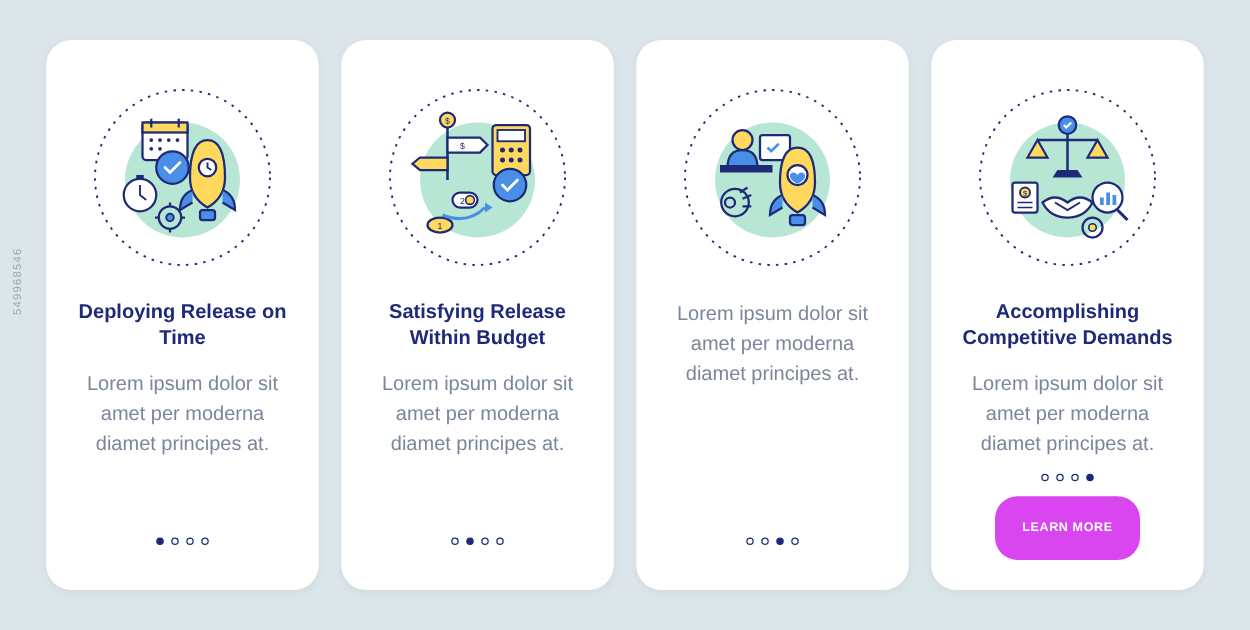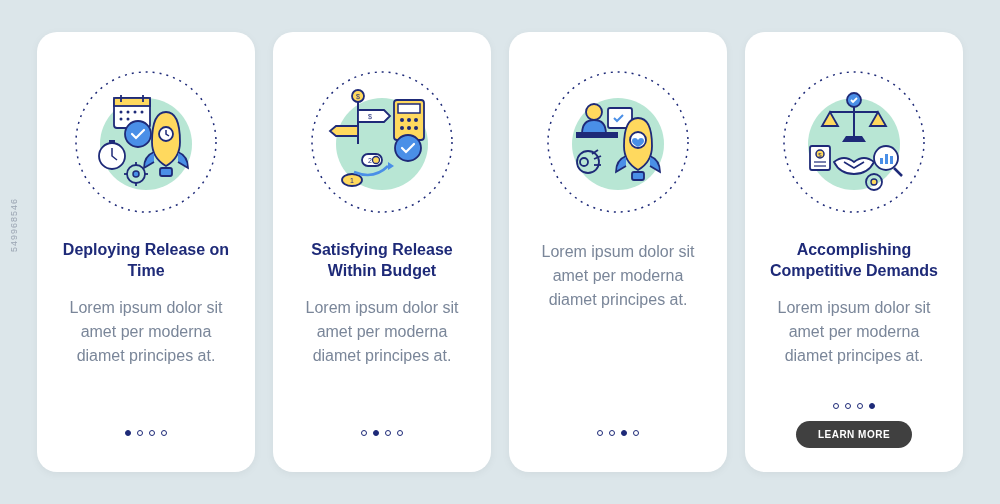--- a/index.html
+++ b/index.html
@@ -56,25 +56,25 @@
 }
 .dot {
   width: 6px;
   height: 6px;
   border-radius: 50%;
   border: 1px solid #1e2a78;
   background: transparent;
 }
 .dot.active { background: #1e2a78; }
 .learn-more {
-  background: #404040;
+  background: #d946ef;
   color: #fff;
   border: none;
   border-radius: 18px;
-  padding: 8px 22px;
+  padding: 20px 22px;
   font-size: 10px;
   font-weight: 700;
   letter-spacing: 0.5px;
   cursor: pointer;
 }
 .watermark {
   position: absolute;
   left: 14px;
   top: 50%;
   transform: translateY(-50%) rotate(-90deg);

